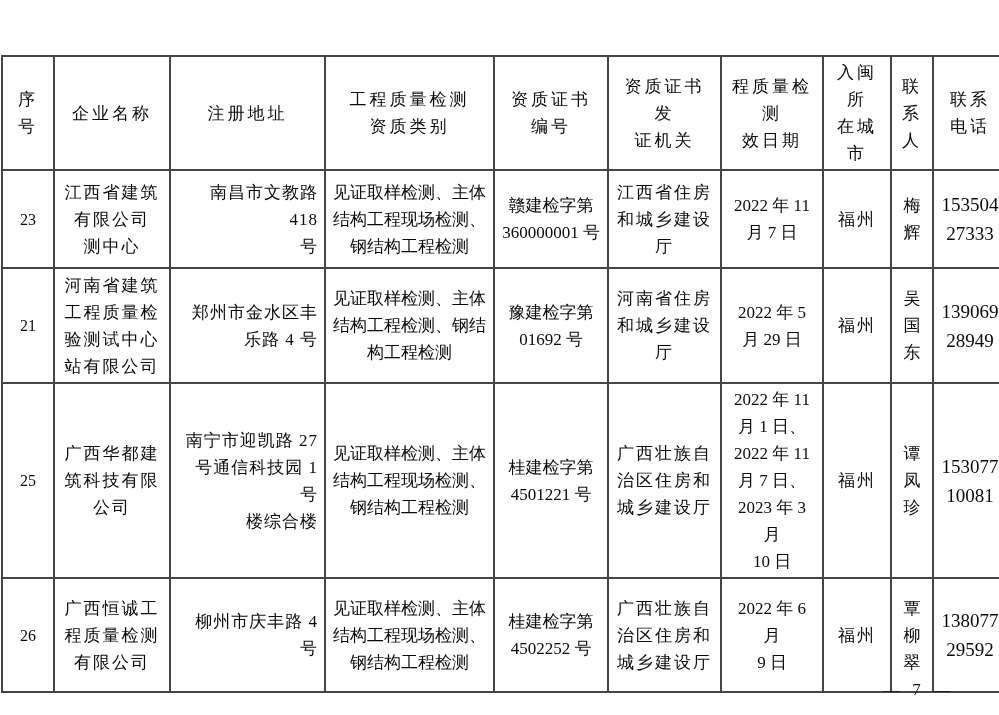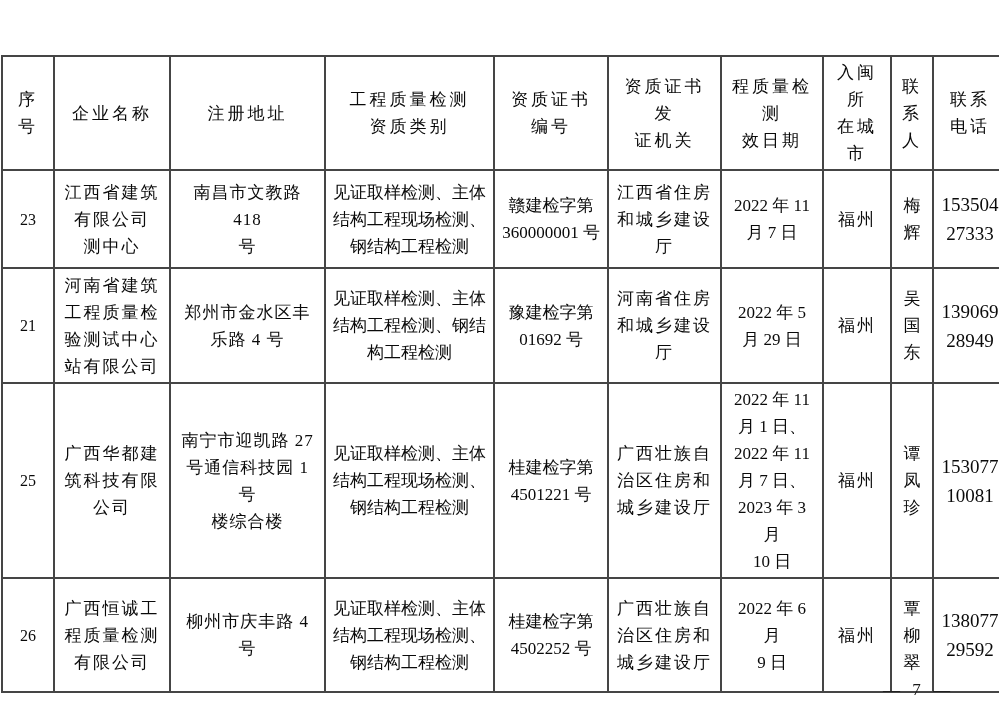--- a/index.html
+++ b/index.html
@@ -45,21 +45,21 @@
     letter-spacing: 3px;
   }
   tr.hdr-row    { height: 105px; }
   tr.row-23     { height: 98px;  }
   tr.row-24     { height: 115px; }
   tr.row-25     { height: 169px; }
   tr.row-26     { height: 114px; }
   td.cell-no    { font-size: 16px; letter-spacing: 0; }
   td.cell-phone { font-size: 19px; line-height: 29px; letter-spacing: 0; }
   td.cell-company, td.cell-authority { letter-spacing: 2px; }
-  td.cell-address { letter-spacing: 1px; }
+  td.cell-address { letter-spacing: 1px; text-align: right; }
   td.cell-city { letter-spacing: 2px; border-radius: 8px; }
   .page-number {
     position: absolute;
     top: 680px;
     right: 45px;
     font-size: 17px;
     letter-spacing: 4px;
     color: #1a1a1a;
   }
 </style>

